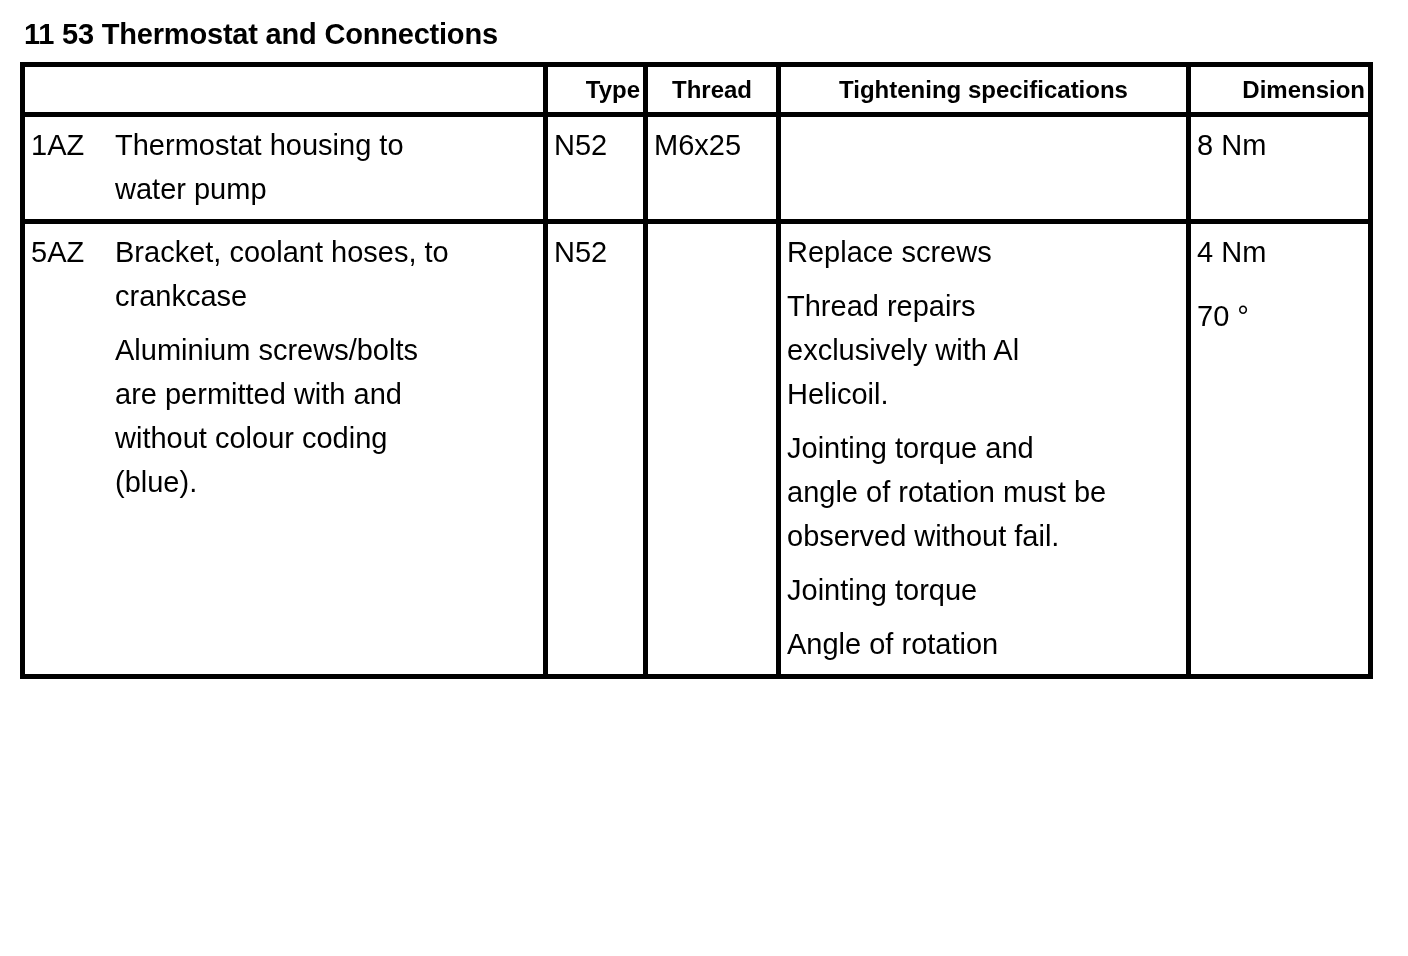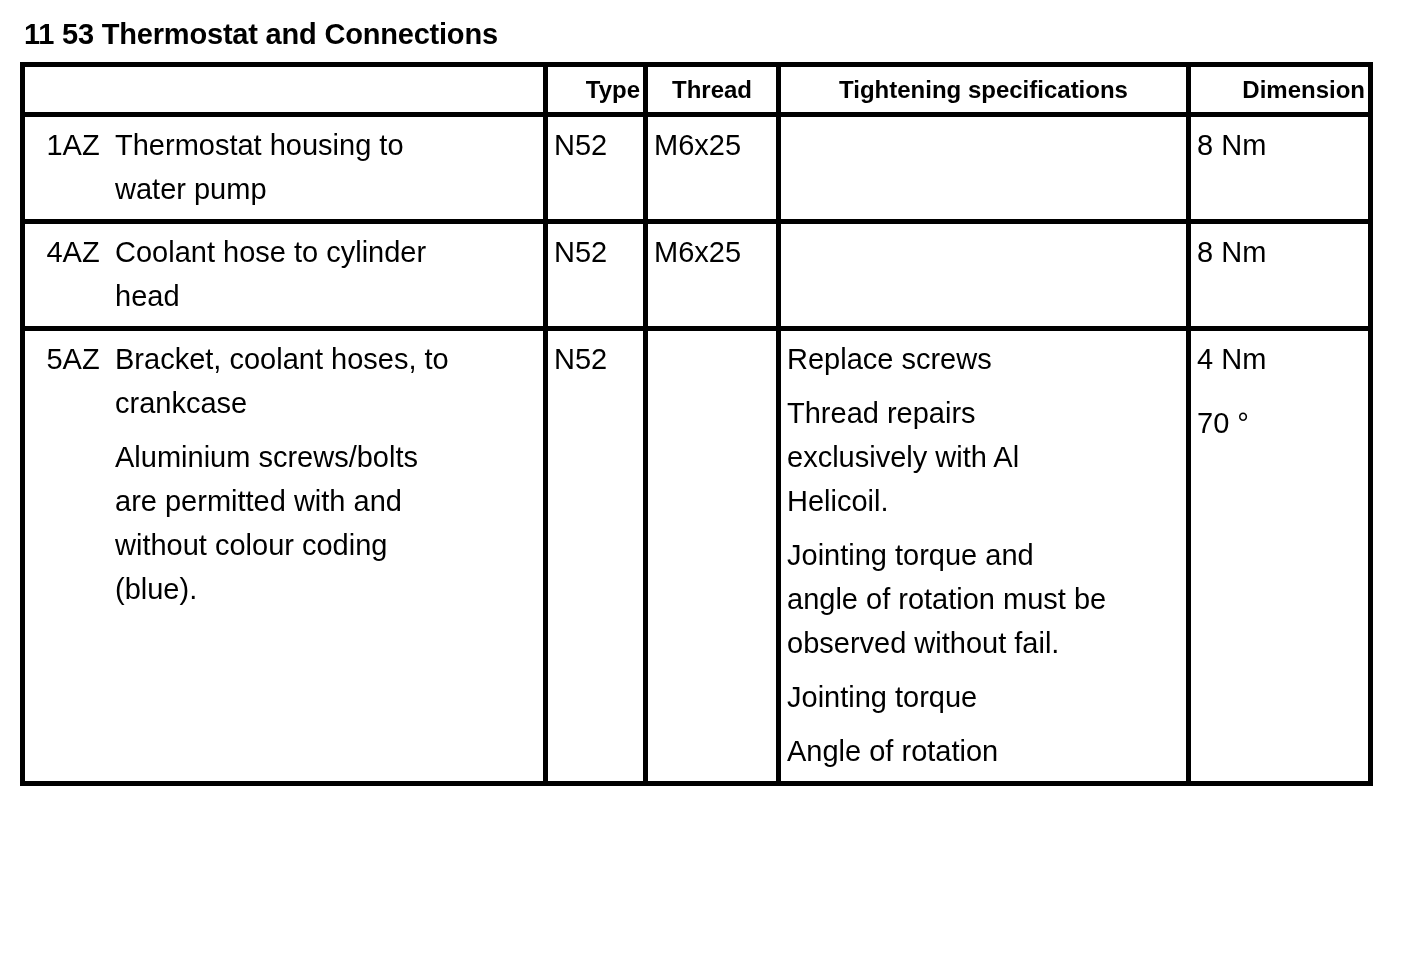--- a/index.html
+++ b/index.html
@@ -51,21 +51,21 @@
     padding: 6px 6px 8px 6px;
   }
   .spec-table p {
     margin: 0 0 10px 0;
     white-space: pre-line;
   }
   .spec-table p:last-child { margin-bottom: 0; }
 
   .cell-item { padding-left: 8px; }
   .itemwrap { display: flex; align-items: flex-start; }
-  .rid { flex: 0 0 84px; width: 84px; line-height: 44px; text-align: center; }
+  .rid { flex: 0 0 84px; width: 84px; line-height: 44px; }
   .desc { flex: 1 1 auto; min-width: 0; }
 
   .cell-type   { padding-left: 5px; }
   .cell-thread { padding-left: 5px; }
   .cell-tight  { padding-left: 24px; padding-right: 8px; }
   .cell-dim    { padding-left: 5px; }
 
   .dim-bottom { vertical-align: bottom; }
   .dim-bottom .dim-line { line-height: 44px; }
   .dim-bottom .dim-line.first { margin-bottom: 20px; }
@@ -107,35 +107,20 @@
             <p>Thermostat housing to
 water pump</p>
           </div>
         </div>
       </td>
       <td class="cell-type">N52</td>
       <td class="cell-thread">M6x25</td>
       <td class="cell-tight"></td>
       <td class="cell-dim">8 Nm</td>
     </tr>
-    <tr class="h-r4">
-      <td class="cell-item">
-        <div class="itemwrap">
-          <span class="rid">4AZ</span>
-          <div class="desc">
-            <p>Coolant hose to cylinder
-head</p>
-          </div>
-        </div>
-      </td>
-      <td class="cell-type">N52</td>
-      <td class="cell-thread">M6x25</td>
-      <td class="cell-tight"></td>
-      <td class="cell-dim">8 Nm</td>
-    </tr>
     <tr class="h-r5">
       <td class="cell-item">
         <div class="itemwrap">
           <span class="rid">5AZ</span>
           <div class="desc">
             <p>Bracket, coolant hoses, to
 crankcase</p>
             <p>Aluminium screws/bolts
 are permitted with and
 without colour coding

